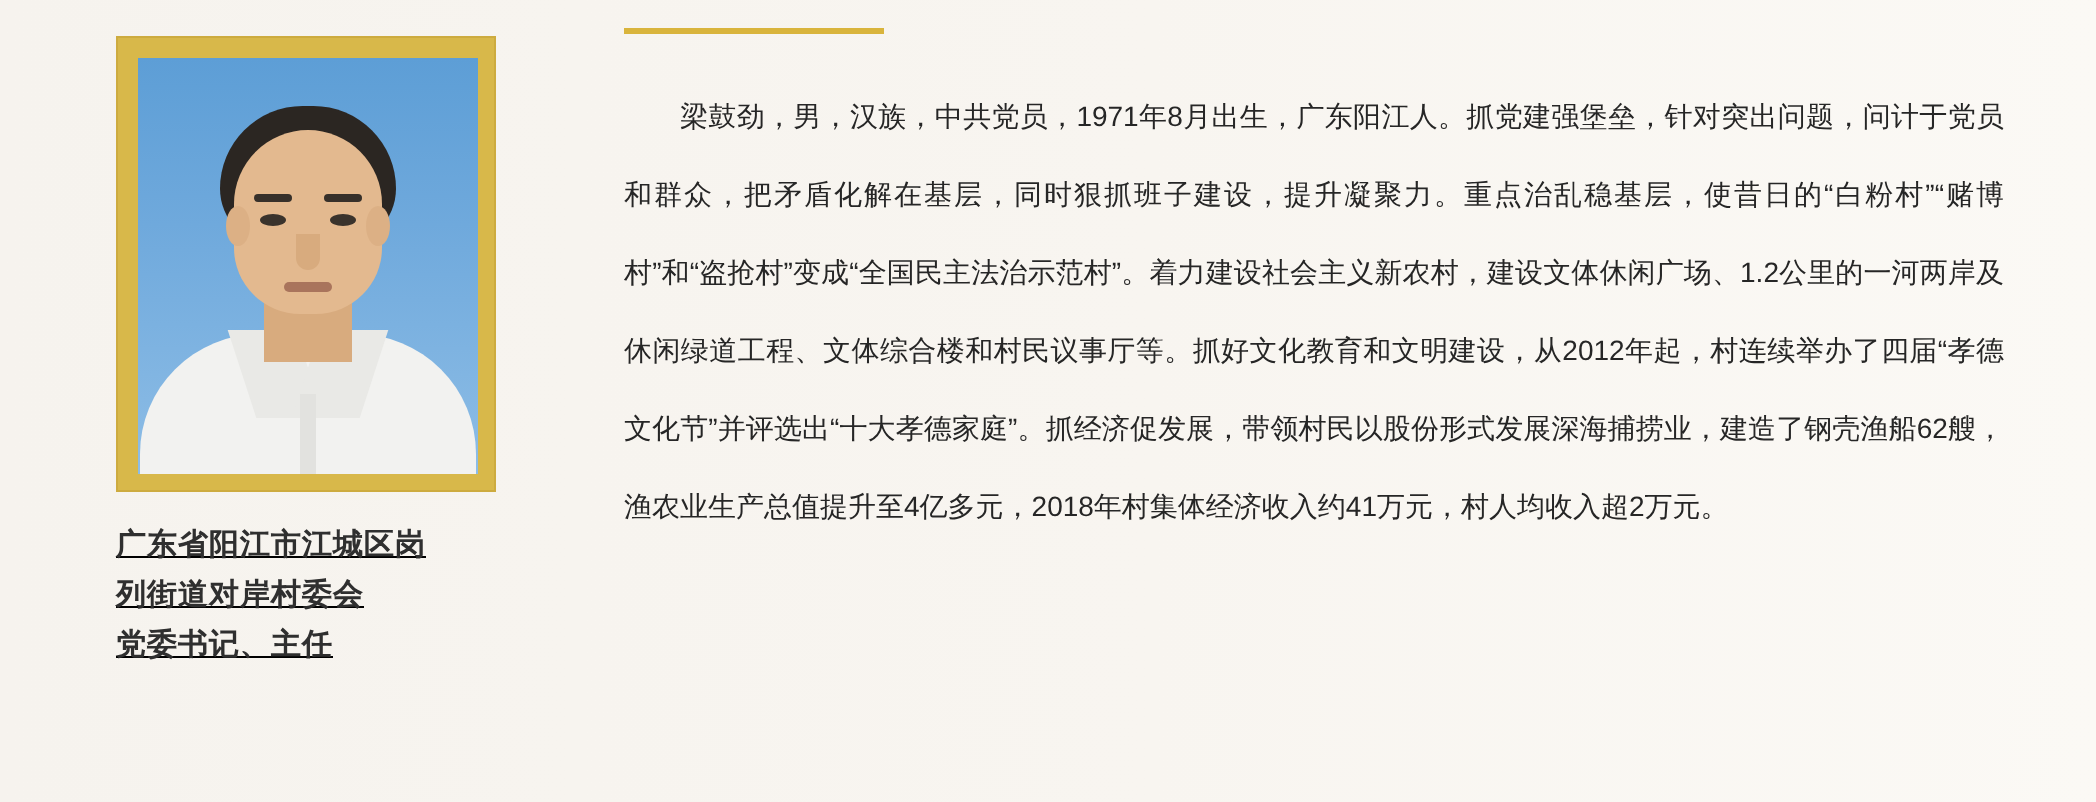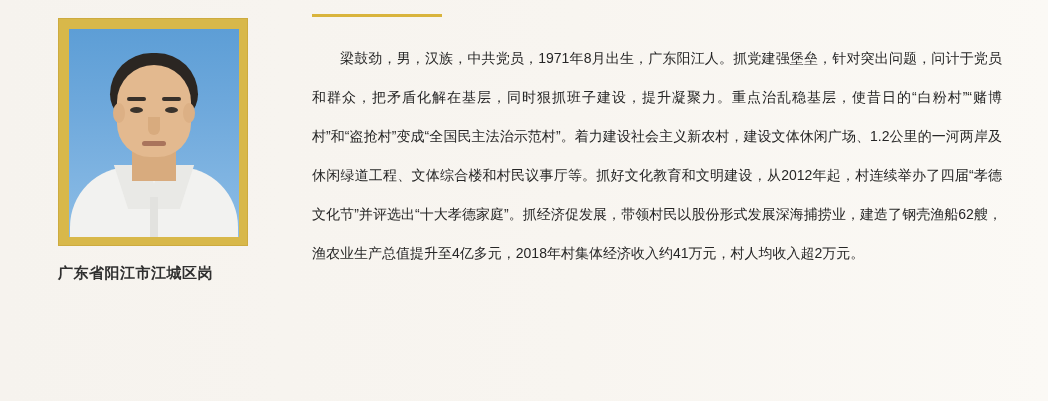--- a/index.html
+++ b/index.html
@@ -18,20 +18,21 @@
     width: 1048px;
     height: 401px;
     background: linear-gradient(to right, #f6f3ee 0%, #f8f5f0 55%, #fbf9f5 100%);
   }
   
   .profile {
     position: absolute;
     left: 58px;
     top: 18px;
     width: 190px;
+    text-decoration: underline;
   }
   .portrait-frame {
     width: 190px;
     height: 228px;
     background: #d8b84a;
     padding: 0;
     box-sizing: border-box;
     border: 1px solid #cdab3f;
   }
   .portrait {
@@ -219,20 +220,22 @@
         <div class="p-brow-l"></div>
         <div class="p-brow-r"></div>
         <div class="p-eye-l"></div>
         <div class="p-eye-r"></div>
         <div class="p-nose"></div>
         <div class="p-mouth"></div>
       </div>
     </div>
     <div class="profile-caption">
       <div>广东省阳江市江城区岗</div>
+      <div>列街道对岸村委会</div>
+      <div>党委书记、主任</div>
     </div>
   </div>
 
   <div class="content">
     <div class="title-rule"></div>
     <p class="body-text">梁鼓劲，男，汉族，中共党员，1971年8月出生，广东阳江人。抓党建强堡垒，针对突出问题，问计于党员和群众，把矛盾化解在基层，同时狠抓班子建设，提升凝聚力。重点治乱稳基层，使昔日的“白粉村”“赌博村”和“盗抢村”变成“全国民主法治示范村”。着力建设社会主义新农村，建设文体休闲广场、1.2公里的一河两岸及休闲绿道工程、文体综合楼和村民议事厅等。抓好文化教育和文明建设，从2012年起，村连续举办了四届“孝德文化节”并评选出“十大孝德家庭”。抓经济促发展，带领村民以股份形式发展深海捕捞业，建造了钢壳渔船62艘，渔农业生产总值提升至4亿多元，2018年村集体经济收入约41万元，村人均收入超2万元。</p>
   </div>
 
 </div>
 

